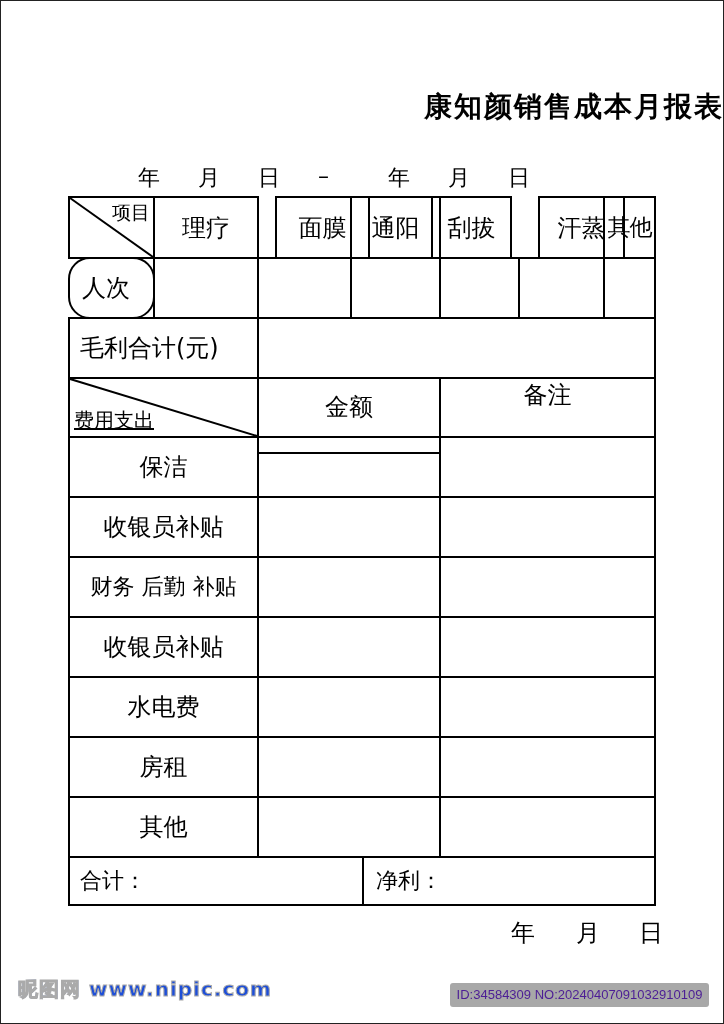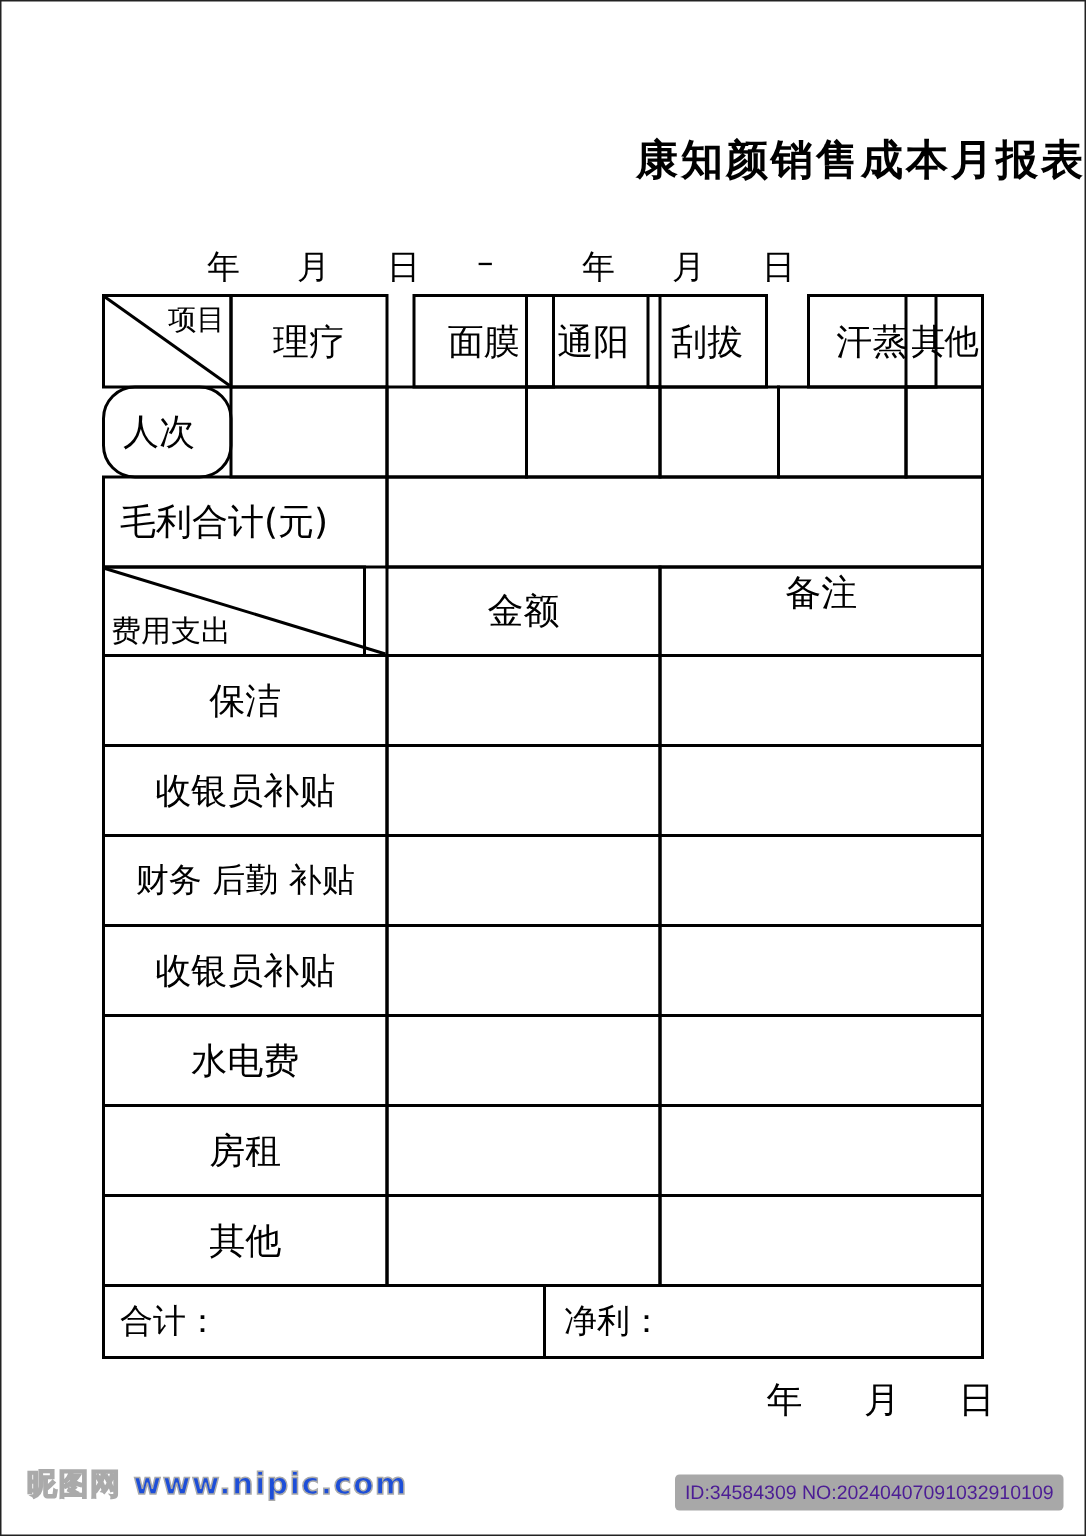--- a/index.html
+++ b/index.html
@@ -54,27 +54,27 @@
 <div class="cell" style="left:153px;top:257px;width:106px;height:62px;"></div>
 <div class="cell" style="left:257px;top:257px;width:95px;height:62px;"></div>
 <div class="cell" style="left:350px;top:257px;width:91px;height:62px;"></div>
 <div class="cell" style="left:439px;top:257px;width:81px;height:62px;"></div>
 <div class="cell" style="left:518px;top:257px;width:87px;height:62px;"></div>
 <div class="cell" style="left:603px;top:257px;width:53px;height:62px;"></div>
 
 <div class="cell" style="left:68px;top:317px;width:191px;height:62px;justify-content:flex-start;padding-left:10px;">毛利合计(元)</div>
 <div class="cell" style="left:257px;top:317px;width:399px;height:62px;"></div>
 
-<div class="cell" style="left:68px;top:377px;width:176px;height:61px;justify-content:flex-start;align-items:flex-end;">
+<div class="cell" style="left:68px;top:377px;width:191px;height:61px;justify-content:flex-start;align-items:flex-end;text-decoration:underline;">
   <span style="font-size:20px;margin:0 0 2px 4px;">费用支出</span>
 </div>
 <svg class="diag" style="left:68px;top:377px;" width="191" height="61">
   <line x1="2" y1="2" x2="189" y2="59" stroke="#000" stroke-width="2"></line>
 </svg>
-<div class="cell" style="left:257px;top:377px;width:184px;height:61px;align-items:flex-start;padding-top:12px;">金额</div>
+<div class="cell" style="left:257px;top:377px;width:184px;height:77px;align-items:flex-start;padding-top:12px;">金额</div>
 <div class="cell" style="left:439px;top:377px;width:217px;height:61px;align-items:flex-start;">备注</div>
 
 <div class="cell" style="left:68px;top:436px;width:191px;height:62px;">保洁</div>
 <div class="cell" style="left:257px;top:436px;width:184px;height:62px;"></div>
 <div class="cell" style="left:439px;top:436px;width:217px;height:62px;"></div>
 
 <div class="cell" style="left:68px;top:496px;width:191px;height:62px;">收银员补贴</div>
 <div class="cell" style="left:257px;top:496px;width:184px;height:62px;"></div>
 <div class="cell" style="left:439px;top:496px;width:217px;height:62px;"></div>
 

